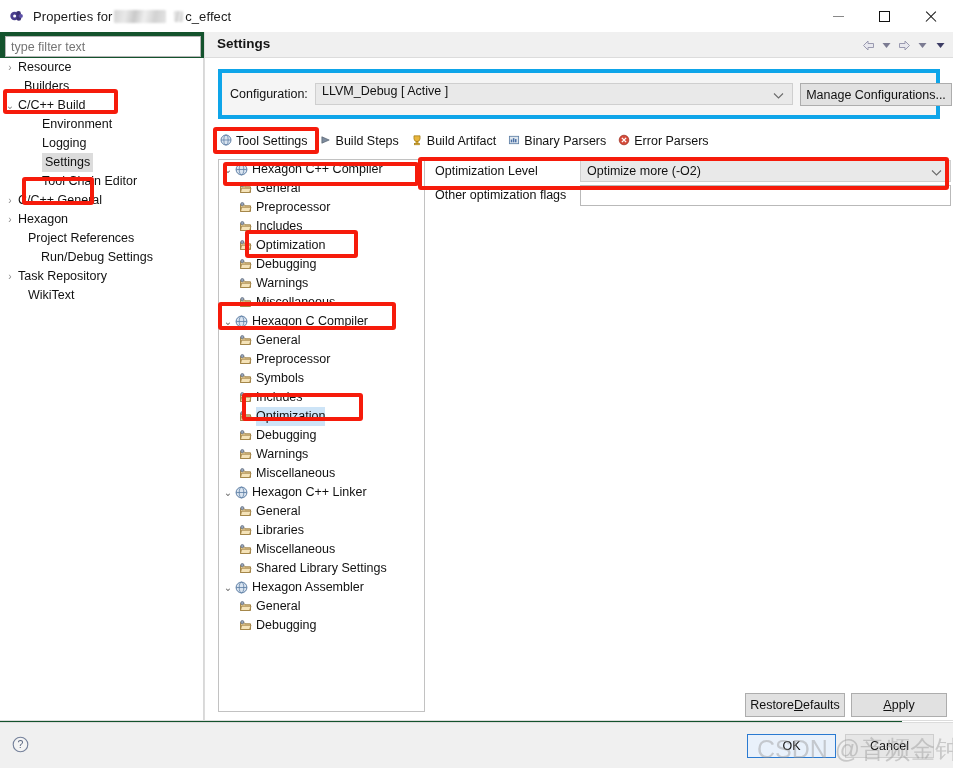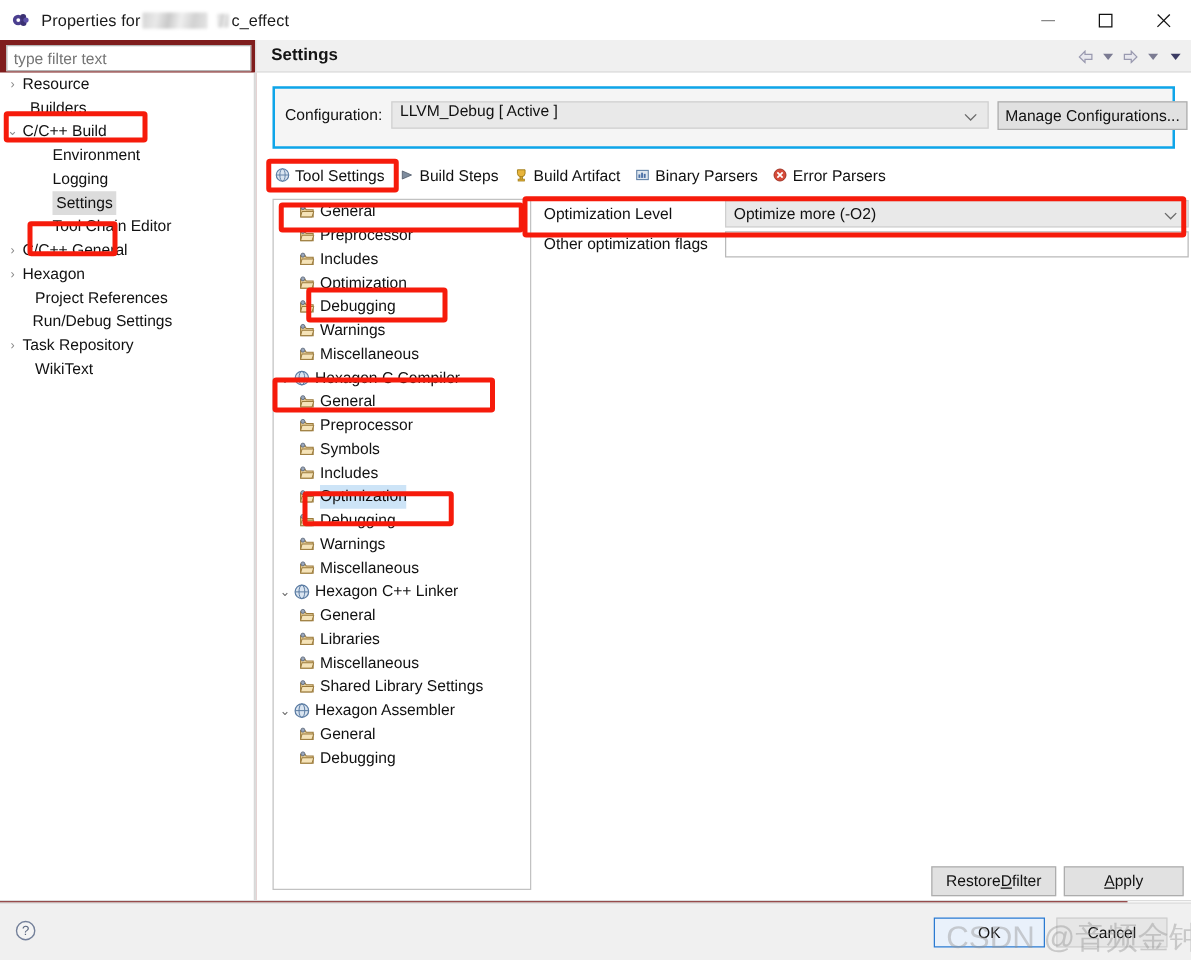--- a/index.html
+++ b/index.html
@@ -6,21 +6,21 @@
   html, body {
     margin: 0; padding: 0;
     width: 953px; height: 768px;
     overflow: hidden;
     background: #ffffff;
     font-family: "Liberation Sans", sans-serif;
     font-size: 12.5px;
     color: #1a1a1a;
     -webkit-font-smoothing: antialiased;
   }
-  #root { position: relative; width: 902px; height: 768px; background: #7f1d1d; }
+  #root { position: relative; width: 902px; height: 768px; background: #14532d; }
 
   
   .titlebar {
     position: absolute; left: 0; top: 0; width: 953px; height: 32px;
     background: #ffffff; display: flex; align-items: center;
   }
   .titlebar .tb-icon { margin-left: 9px; margin-right: 8px; display: flex; }
   .titlebar .tb-title {
     font-size: 13px; color: #1b1b1b; white-space: nowrap; letter-spacing: .1px;
   }
@@ -77,21 +77,21 @@
     background: #f0f0f0; border-bottom: 1px solid #dcdcdc;
   }
   .page-title {
     position: absolute; left: 12px; top: 4px; font-size: 13.5px; font-weight: bold; color: #151515;
   }
   .hdr-tools { position: absolute; right: 6px; top: 5px; display: flex; align-items: center; gap: 4px; }
   .htool { width: 14px; height: 16px; display: flex; align-items: center; justify-content: center; }
 
   .cfgbox {
     position: absolute; left: 13px; top: 37px; width: 722px; height: 50px;
-    border: 2px solid #0ea5e9; background: #f5f5f5;
+    border: 4px solid #0ea5e9; background: #f5f5f5;
   }
   .cfg-label { position: absolute; left: 8px; top: 14px; font-size: 12.5px; color: #111; }
   .cfg-combo {
     position: absolute; left: 93px; top: 10px; width: 478px; height: 22px;
     background: #e9e9e9; border: 1px solid #cfcfcf; display: flex; 
   }
   .cfg-combo .val { margin-left: 6px; font-size: 12.5px; color: #111; }
   .cfg-combo .cvd { position: absolute; right: 8px; top: 5px; }
   .cfg-btn {
     position: absolute; left: 578px; top: 10px; width: 152px; height: 23px;
@@ -211,21 +211,21 @@
         <div class="tree-row" style="padding-left:2px"><span class="tw">›</span><span class="lbl">Resource</span></div>
         <div class="tree-row" style="padding-left:24px"><span class="lbl">Builders</span></div>
         <div class="tree-row" style="padding-left:2px"><span class="tw">⌄</span><span class="lbl">C/C++ Build</span></div>
         <div class="tree-row" style="padding-left:42px"><span class="lbl">Environment</span></div>
         <div class="tree-row" style="padding-left:42px"><span class="lbl">Logging</span></div>
         <div class="tree-row sel" style="padding-left:42px"><span class="lbl">Settings</span></div>
         <div class="tree-row" style="padding-left:42px"><span class="lbl">Tool Chain Editor</span></div>
         <div class="tree-row" style="padding-left:2px"><span class="tw">›</span><span class="lbl">C/C++ General</span></div>
         <div class="tree-row" style="padding-left:2px"><span class="tw">›</span><span class="lbl">Hexagon</span></div>
         <div class="tree-row" style="padding-left:28px"><span class="lbl">Project References</span></div>
-        <div class="tree-row" style="padding-left:26px"><span class="lbl">Run/Debug Settings</span></div>
+        <div class="tree-row" style="padding-left:41px"><span class="lbl">Run/Debug Settings</span></div>
         <div class="tree-row" style="padding-left:2px"><span class="tw">›</span><span class="lbl">Task Repository</span></div>
         <div class="tree-row" style="padding-left:28px"><span class="lbl">WikiText</span></div>
       </div>
     <div class="vsplit"></div>
   </div>
 
   <div class="splitline-l"></div>
 
   <div class="rightpane">
 
@@ -310,20 +310,25 @@
               <circle cx="6.5" cy="6.5" r="5.2" fill="#d64b3a" stroke="#9c2e20" stroke-width=".8"></circle>
               <path d="M4.2 4.2 L8.8 8.8 M8.8 4.2 L4.2 8.8" stroke="#fff" stroke-width="1.5"></path>
             </svg></span>
           <span>Error Parsers</span>
         </div>
       </div>
     <div class="tabline"></div>
 
     <div class="tooltree">
       <div id="tooltree-list">
+          <div class="tt-row lvl1"><span class="tw">⌄</span><span class="ti"><svg width="13" height="13" viewBox="0 0 13 13">
+                <circle cx="6.5" cy="6.5" r="5.4" fill="#d9e4f0" stroke="#5b7ca3" stroke-width="1"></circle>
+                <ellipse cx="6.5" cy="6.5" rx="2.3" ry="5.4" fill="none" stroke="#5b7ca3" stroke-width=".8"></ellipse>
+                <line x1="1.2" y1="6.5" x2="11.8" y2="6.5" stroke="#5b7ca3" stroke-width=".8"></line>
+              </svg></span><span class="lbl">Hexagon C++ Compiler</span></div>
           <div class="tt-row lvl2"><span class="ti"><svg width="13" height="13" viewBox="0 0 13 13">
                 <path d="M1.5 3.5 L5 3.5 L6 4.8 L11.5 4.8 L11.5 10.5 L1.5 10.5 Z" fill="#e8cf9a" stroke="#9b7b3c" stroke-width=".9"></path>
                 <path d="M2.6 6.2 L12 6.2 L10.6 10.5 L1.5 10.5 Z" fill="#f5e3b8" stroke="#9b7b3c" stroke-width=".8"></path>
                 <circle cx="3.3" cy="3.1" r="1.6" fill="#9aa7bb" stroke="#5a6678" stroke-width=".7"></circle>
               </svg></span><span class="lbl">General</span></div>
           <div class="tt-row lvl2"><span class="ti"><svg width="13" height="13" viewBox="0 0 13 13">
                 <path d="M1.5 3.5 L5 3.5 L6 4.8 L11.5 4.8 L11.5 10.5 L1.5 10.5 Z" fill="#e8cf9a" stroke="#9b7b3c" stroke-width=".9"></path>
                 <path d="M2.6 6.2 L12 6.2 L10.6 10.5 L1.5 10.5 Z" fill="#f5e3b8" stroke="#9b7b3c" stroke-width=".8"></path>
                 <circle cx="3.3" cy="3.1" r="1.6" fill="#9aa7bb" stroke="#5a6678" stroke-width=".7"></circle>
               </svg></span><span class="lbl">Preprocessor</span></div>
@@ -455,21 +460,21 @@
       <div class="opt-row">
         <span class="opt-label">Other optimization flags</span>
         <input class="opt-input" value="" style="">
       </div>
     </div>
 
     <div class="footbtns" style="left:0; top:658px; width:748px;">
       <div class="btn" id="btn-restore">
         <span>Restore </span>
           <span class="u">D</span>
-          <span>filter</span>
+          <span>efaults</span>
       </div>
       <div class="btn" id="btn-apply">
         <span class="u">A</span>
           <span>pply</span>
       </div>
     </div>
   </div>
 
   <div class="splitline-h"></div>
 

